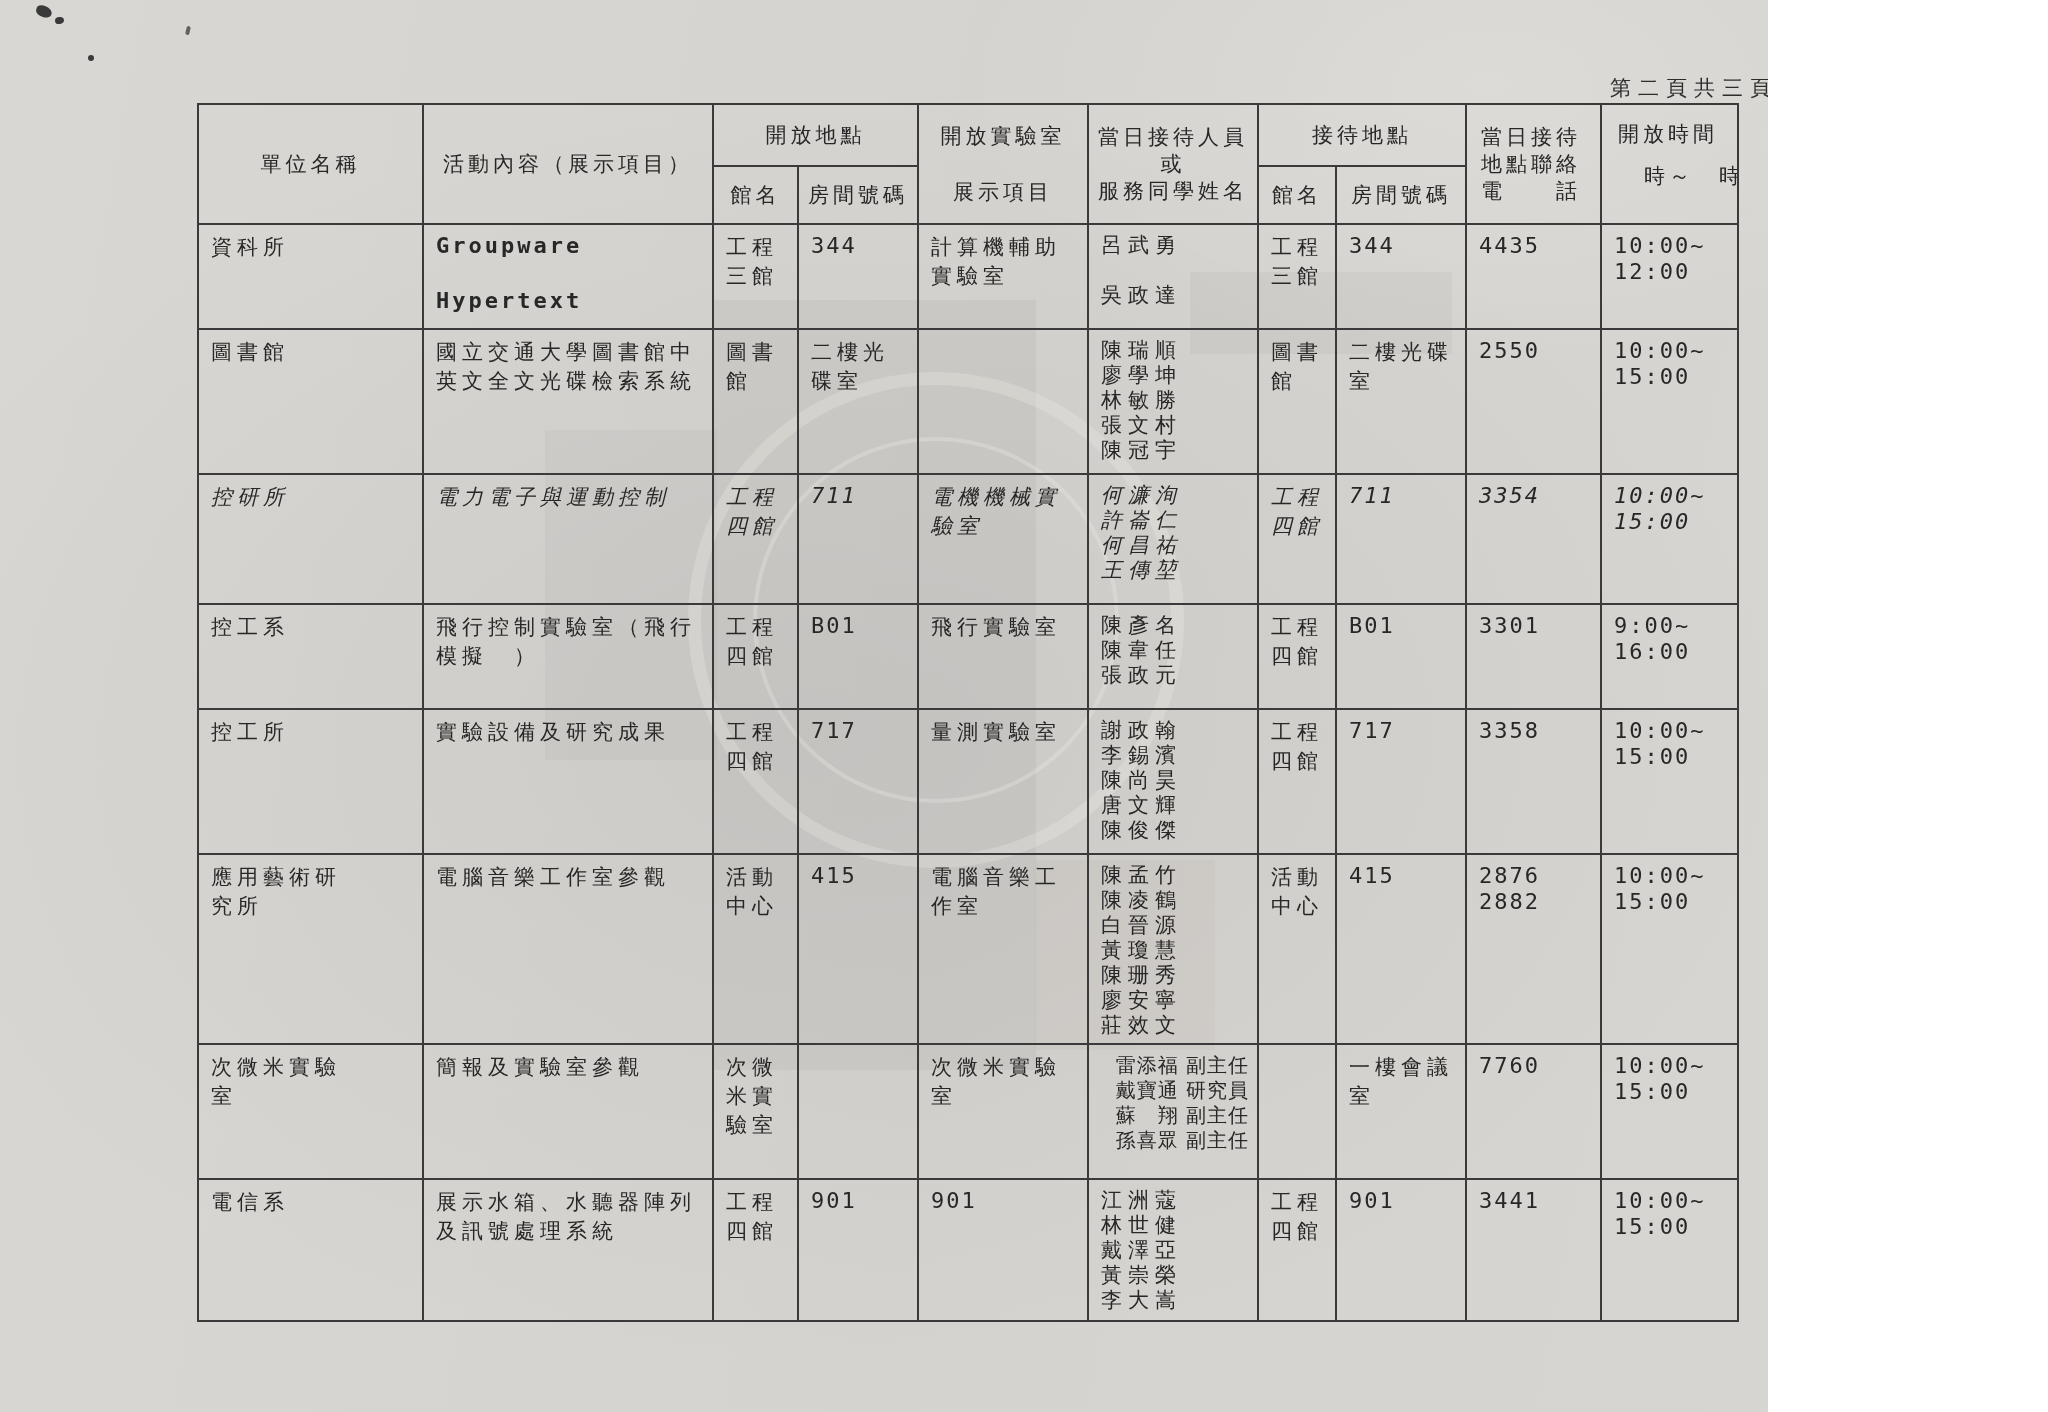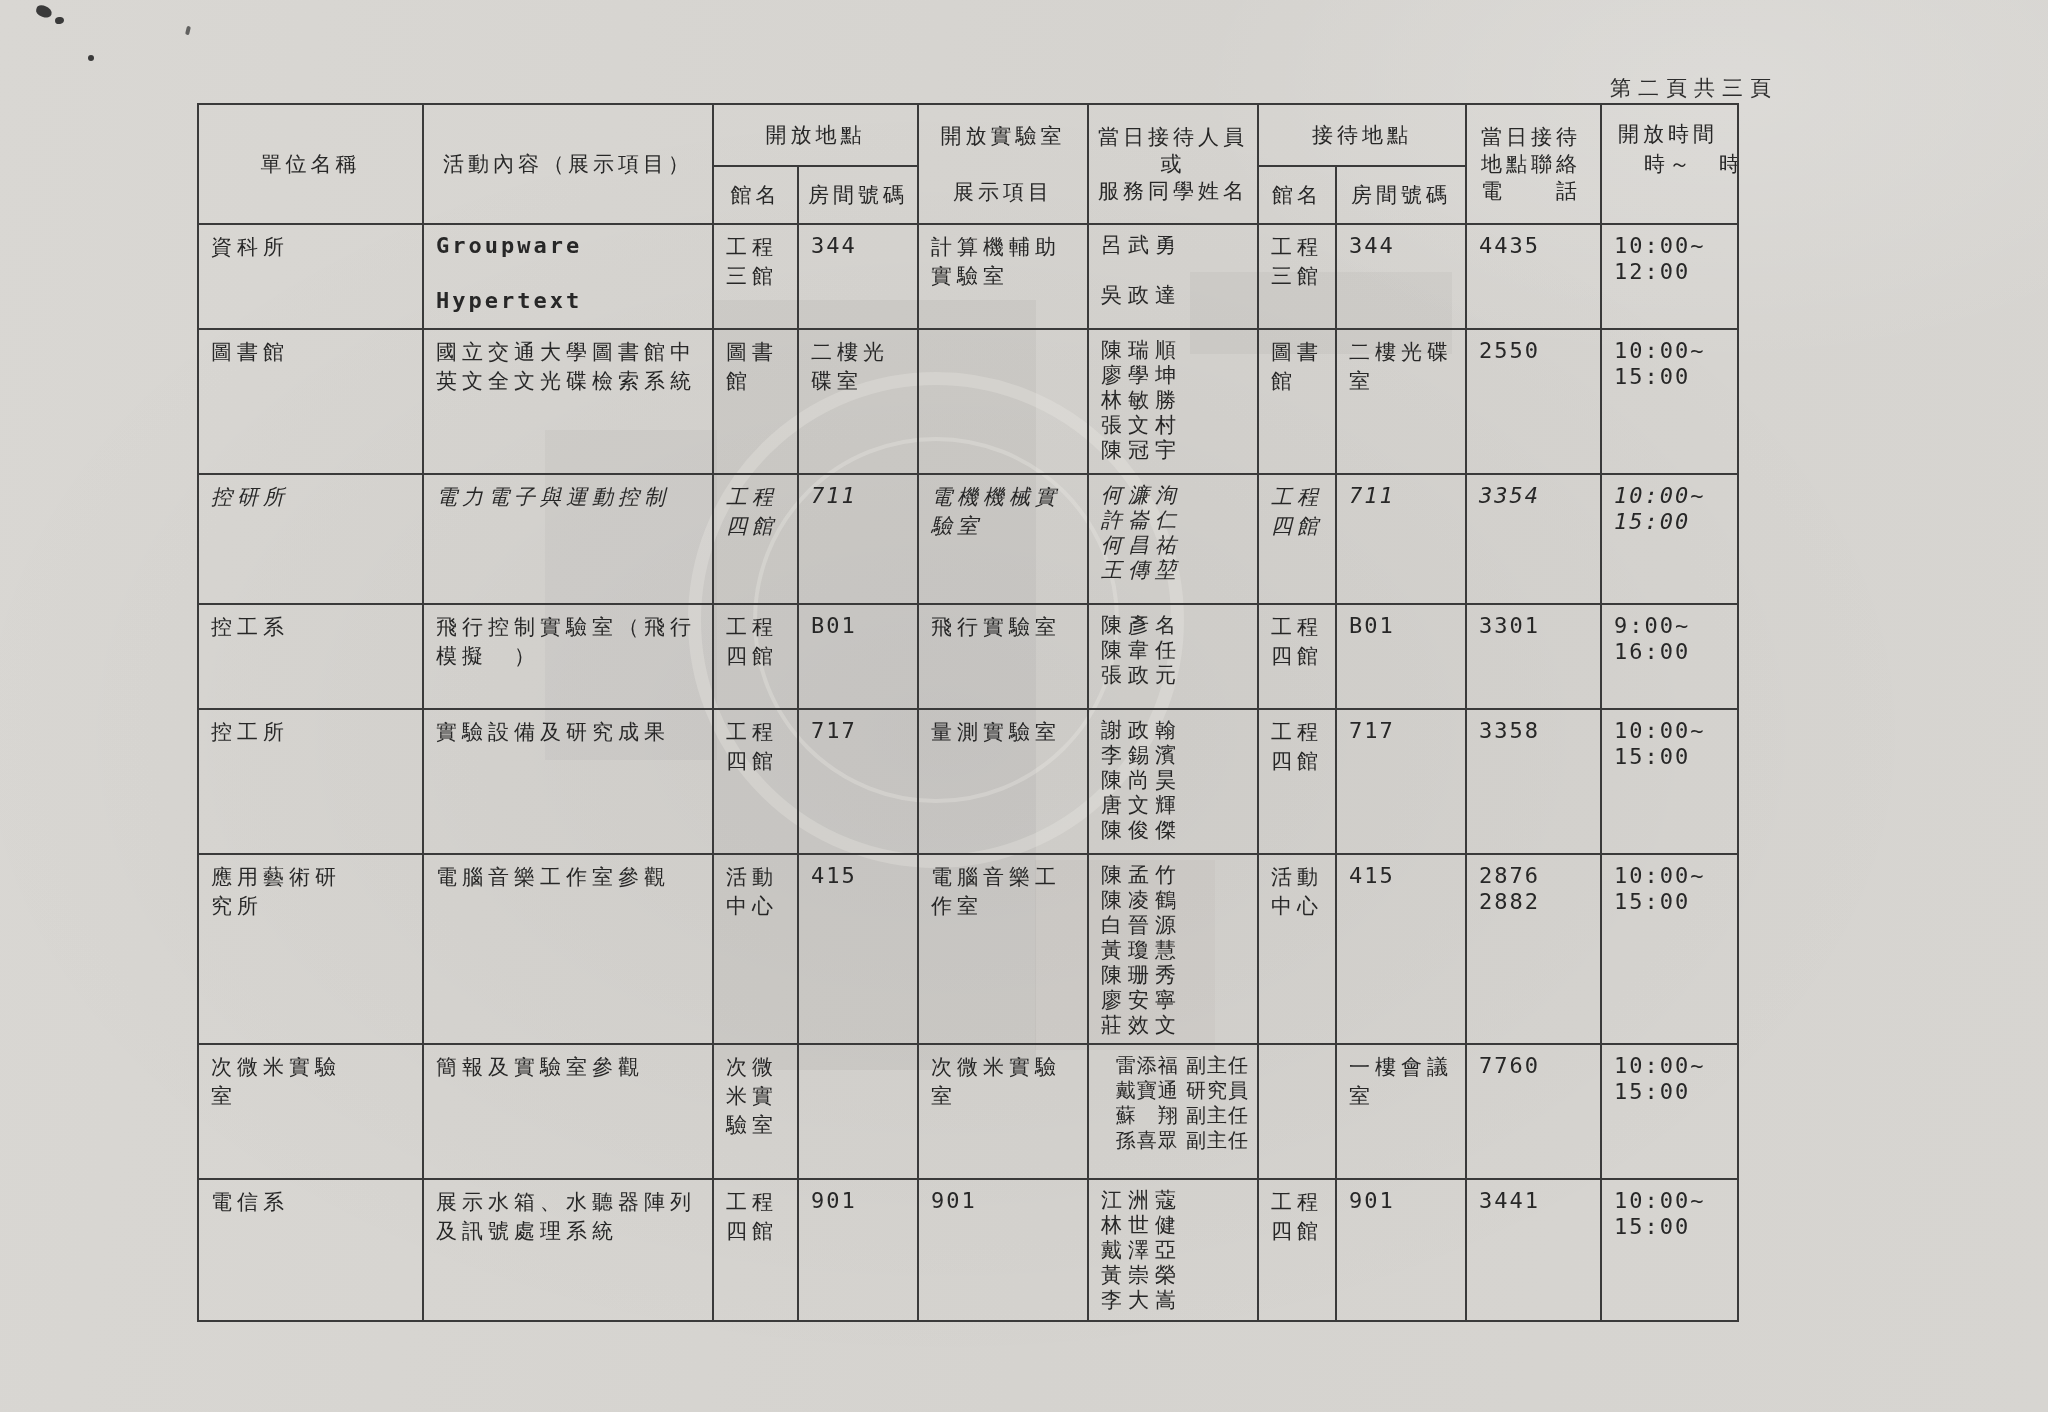--- a/index.html
+++ b/index.html
@@ -1,23 +1,24 @@
 <!DOCTYPE html>
 <html><head>
 <meta charset="utf-8">
 <style>
   html,body{margin:0;padding:0;}
   .page{
-    position:relative;width:2048px;height:1412px;overflow:hidden;
+    position:relative;width:1732px;height:1412px;overflow:hidden;
     color:#262626;
     font-family:"DejaVu Sans",sans-serif;
     background:
       radial-gradient(ellipse 900px 480px at 84% 6%, rgba(255,255,255,0.16), transparent 60%),
       radial-gradient(ellipse 1400px 900px at 46% 52%, rgba(0,0,0,0.045), transparent 72%),
       linear-gradient(100deg,#d9d7d3 0%,#d5d3cf 55%,#d7d5d1 100%);
+    padding-left: 36px;
   }
   
   .shade{position:absolute;pointer-events:none;}
   .shade.s1{left:714px;top:300px;width:322px;height:770px;background:rgba(80,78,76,0.055);}
   .shade.s2{left:1190px;top:272px;width:262px;height:82px;background:rgba(80,78,76,0.05);}
   .shade.s3{left:545px;top:430px;width:172px;height:330px;background:rgba(80,78,76,0.04);}
   .shade.s4{left:1035px;top:860px;width:180px;height:190px;background:rgba(80,78,76,0.03);}
   
   .seal{position:absolute;left:688px;top:372px;width:470px;height:470px;border-radius:50%;
         border:13px solid rgba(238,236,231,0.55);opacity:.5;pointer-events:none;}
@@ -54,21 +55,21 @@
   thead th{vertical-align:middle;text-align:center;padding:4px 6px;}
   thead .ln{font-size:21px;letter-spacing:4px;line-height:30px;word-break:keep-all;
       white-space:nowrap;display:block;}
   tr.h-row1{height:62px;}
   tr.h-row2{height:58px;}
   th.h-lab .ln:first-child{margin-bottom:26px;}
   th.h-people .ln{line-height:27px;}
   th.h-phone{text-align:left;padding-left:14px;}
   th.h-phone .ln{line-height:27px;}
   th.h-time{text-align:left;vertical-align:top;padding:14px 6px 0 16px;}
-  th.h-time .ln:nth-child(2){padding-left:26px;}
+  th.h-time .ln:nth-child(2){padding-left:26px;margin-top:12px;}
   
   tbody tr:nth-child(1){height:105px;}
   tbody tr:nth-child(2){height:145px;}
   tbody tr:nth-child(3){height:130px;font-style:italic;}
   tbody tr:nth-child(4){height:105px;}
   tbody tr:nth-child(5){height:145px;}
   tbody tr:nth-child(6){height:190px;border-radius:28px;}
   tbody tr:nth-child(7){height:135px;}
   tbody tr:nth-child(8){height:142px;}
 </style>

